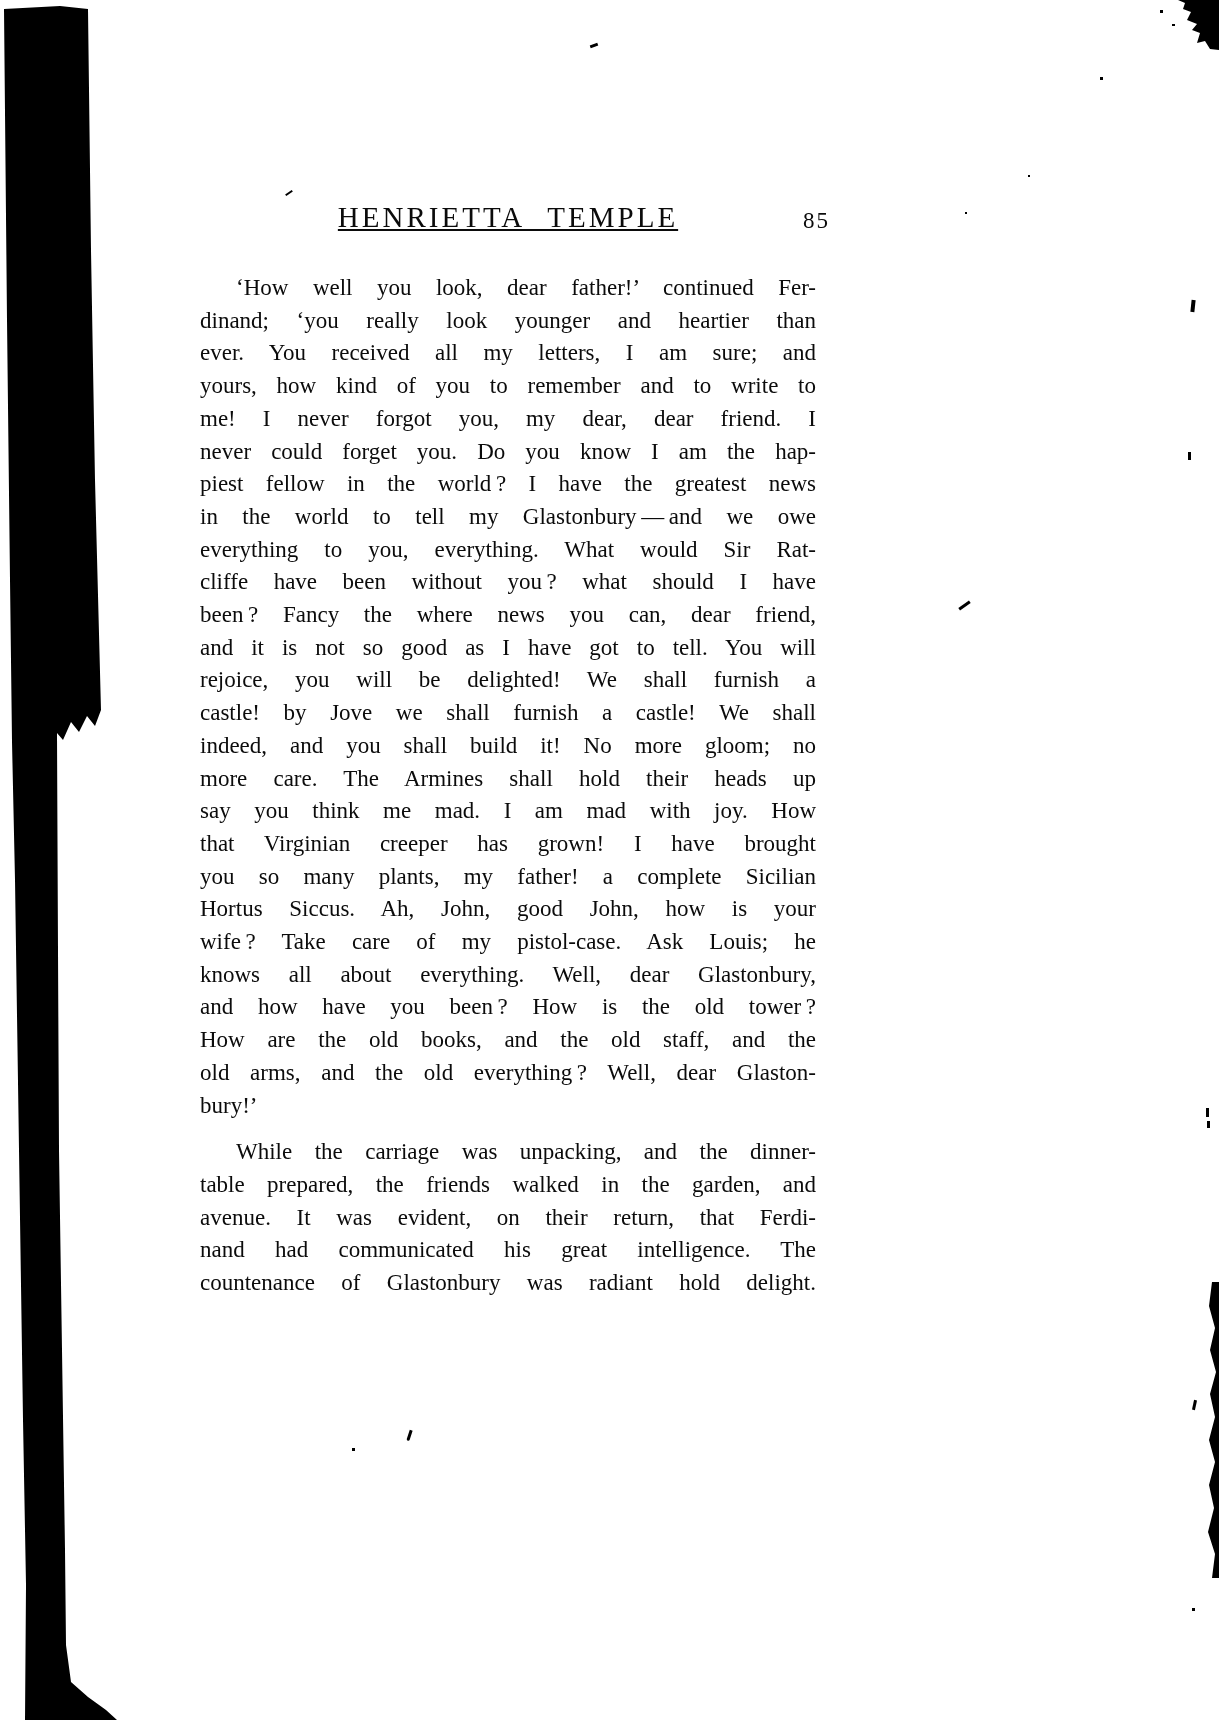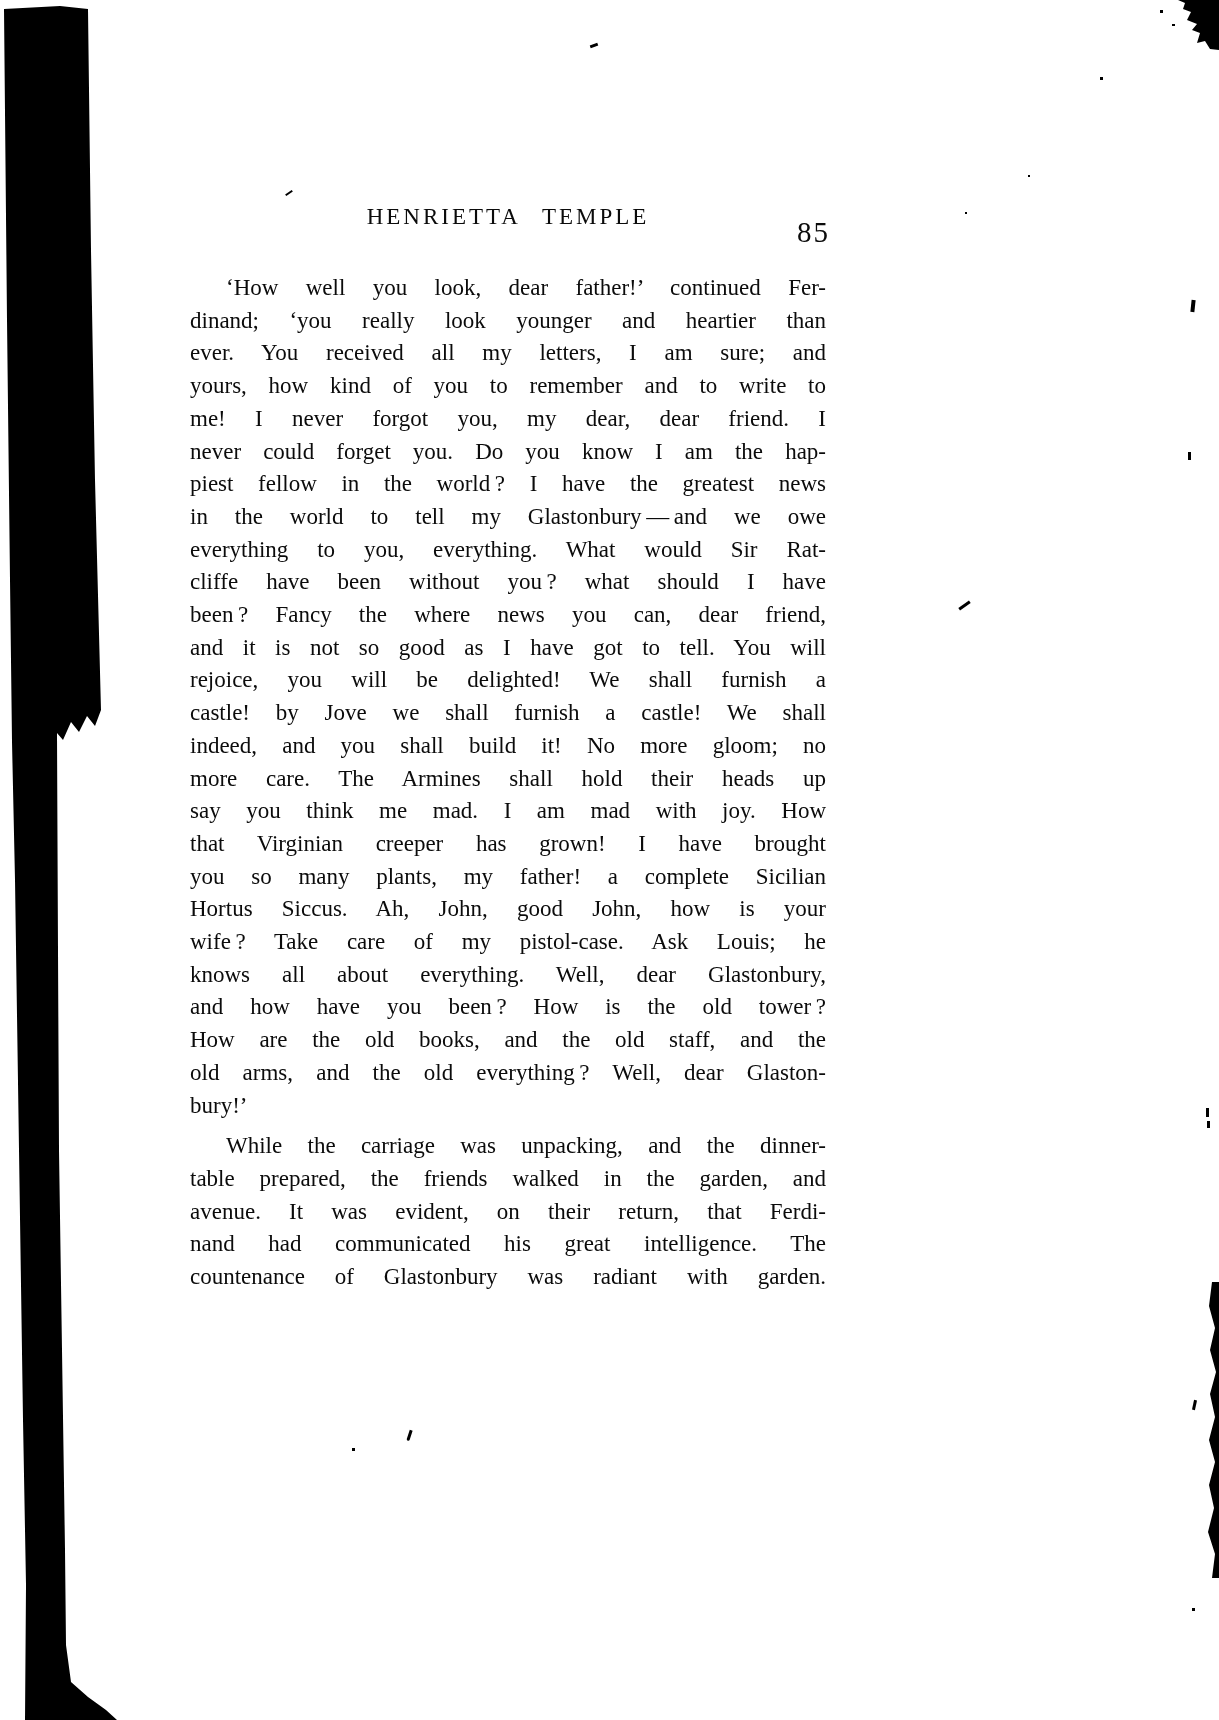--- a/index.html
+++ b/index.html
@@ -44,35 +44,36 @@
     position: absolute;
     left: 186px; top: 200px; width: 644px;
   }
 
   .running-header {
     position: relative;
     height: 34px; line-height: 34px;
     text-align: center;
   }
   .header-title {
-    font-size: 23px;
+    font-size: 29px;
     letter-spacing: 3px;
     word-spacing: 14px;
     white-space: nowrap;
+    text-decoration: underline;
   }
   .page-number {
     position: absolute;
-    right: 0; top: 15px;
-    font-size: 29px;
+    right: 0; top: 4px;
+    font-size: 23px;
     letter-spacing: 2px;
     text-align: right;
   }
 
   .paragraphs { margin-top: 38px; }
-  .para { margin: 4px; padding: 0; }
+  .para { margin: 14px; padding: 0; }
   .para + .para { margin-top: 8px; }
 
   .line {
     font-size: 23px;
     line-height: 32.7px;
     text-align: justify;
     text-align-last: justify;
     white-space: normal;
   }
   .para .line:first-child { text-indent: 36px; }
@@ -136,17 +137,17 @@
         <div class="line">and how have you been ? How is the old tower ?</div>
         <div class="line">How are the old books, and the old staff, and the</div>
         <div class="line">old arms, and the old everything ? Well, dear Glaston-</div>
         <div class="line">bury!’</div>
       </div>
     <div class="para">
         <div class="line">While the carriage was unpacking, and the dinner-</div>
         <div class="line">table prepared, the friends walked in the garden, and</div>
         <div class="line">avenue. It was evident, on their return, that Ferdi-</div>
         <div class="line">nand had communicated his great intelligence. The</div>
-        <div class="line">countenance of Glastonbury was radiant with garden.</div>
+        <div class="line">countenance of Glastonbury was radiant hold delight.</div>
       </div>
   </div>
 
 </div>
 
 </body></html>

